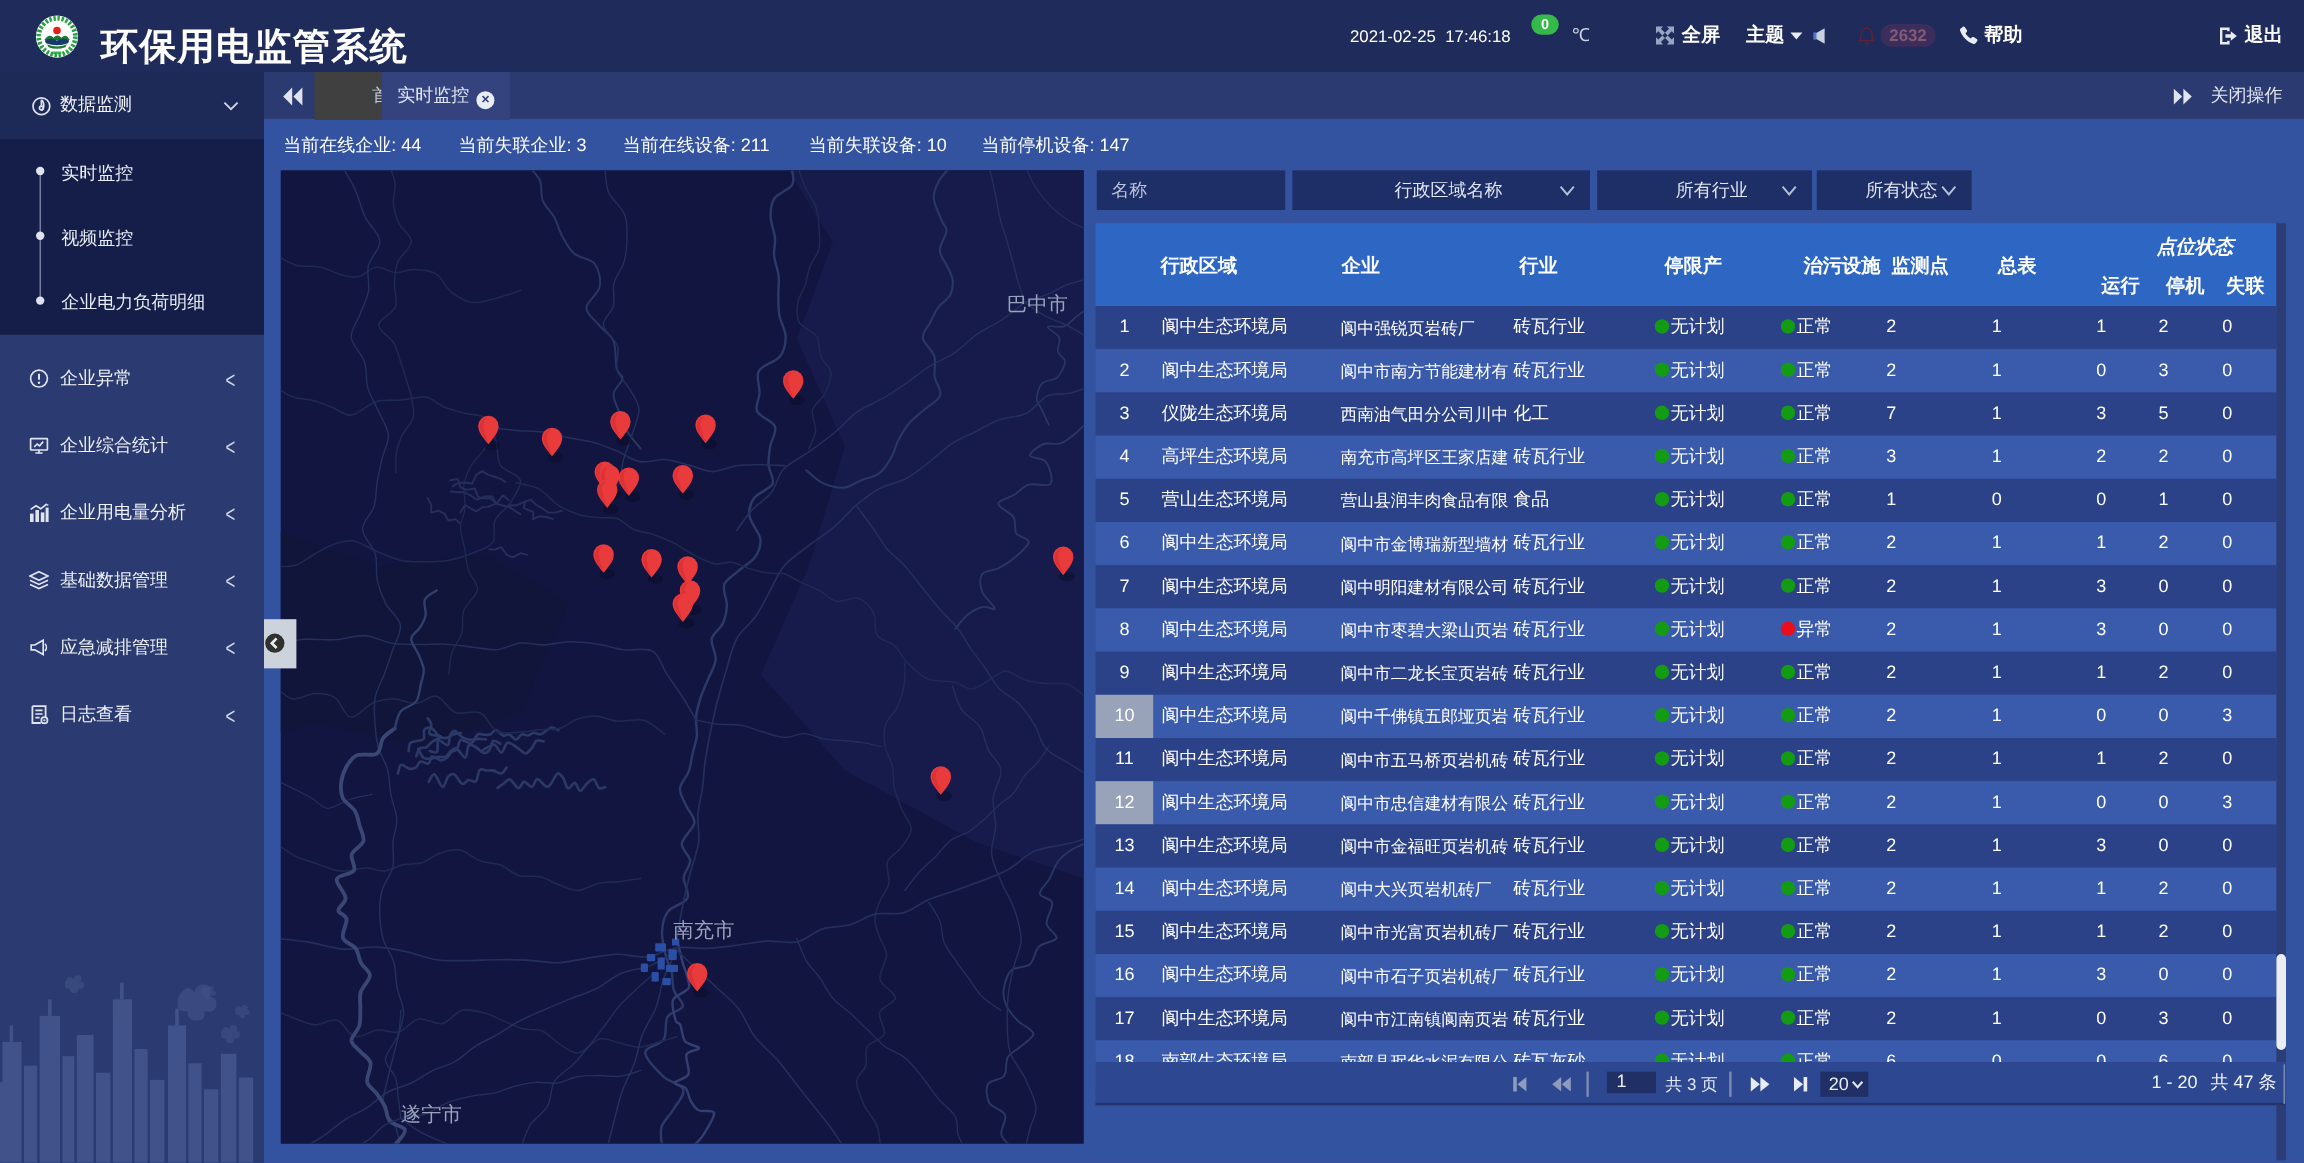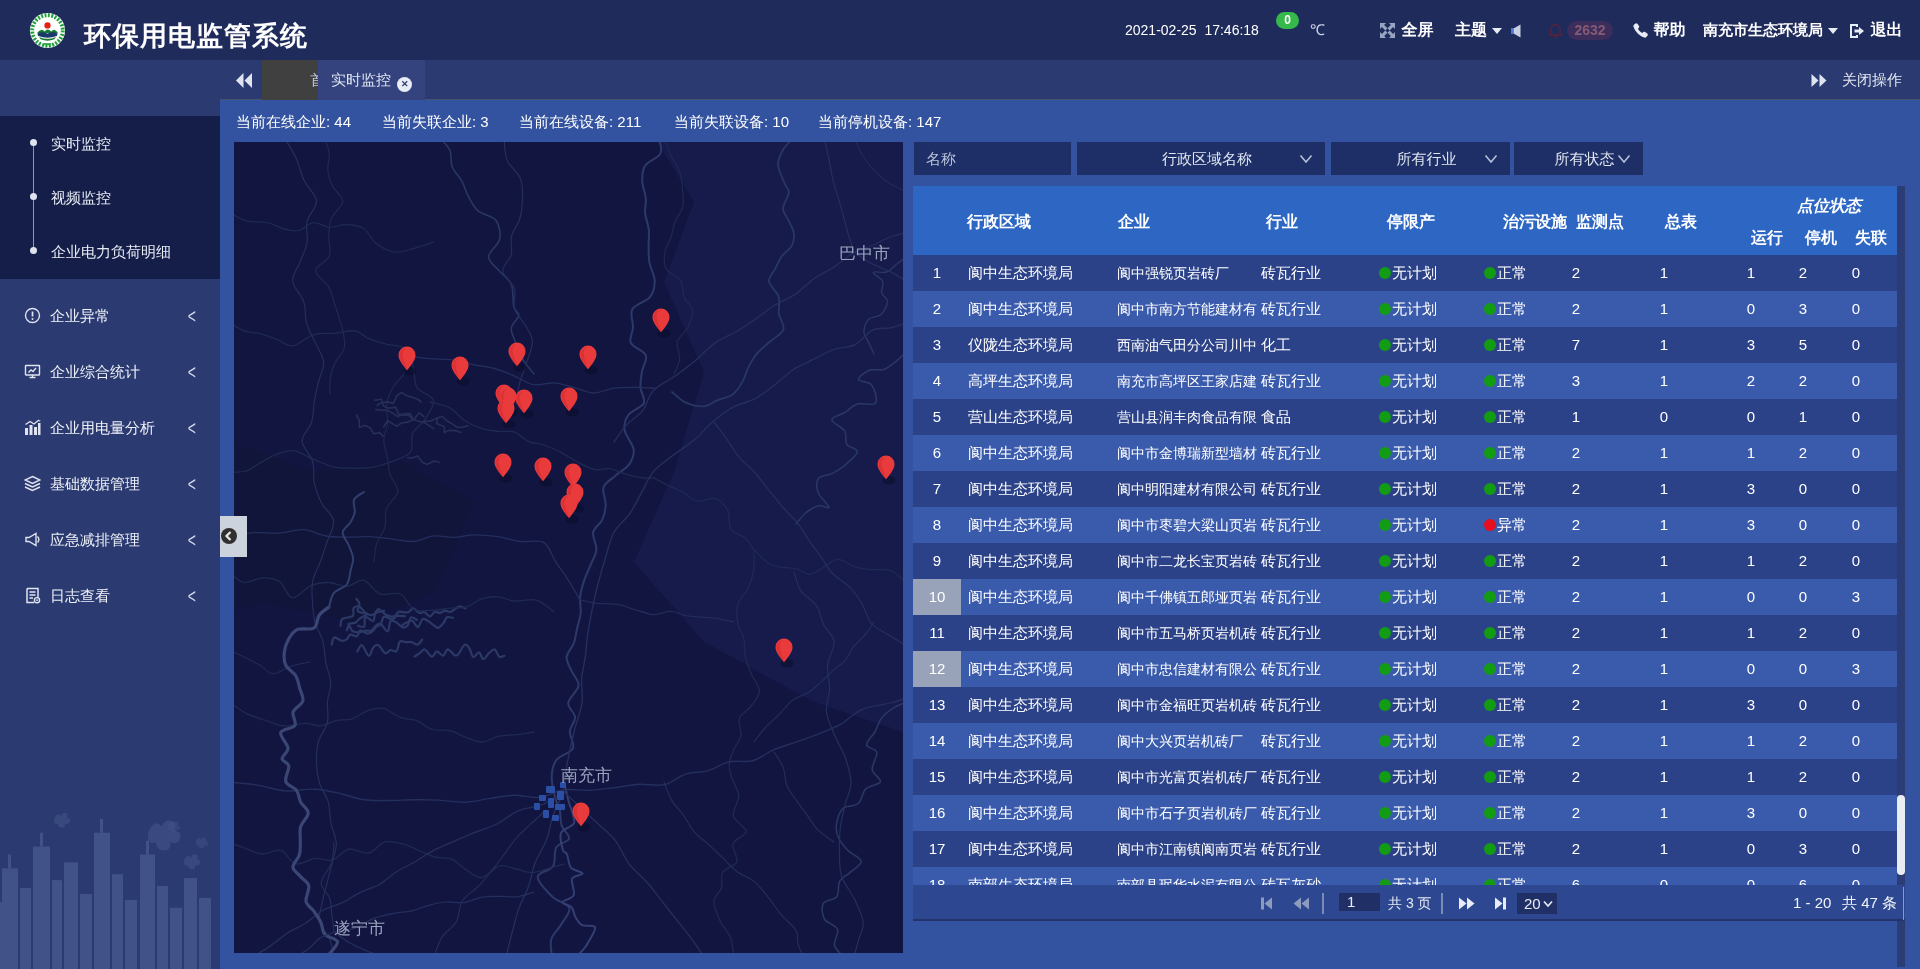--- a/index.html
+++ b/index.html
@@ -1,21 +1,21 @@
 <!DOCTYPE html>
 <html lang="zh"><head>
 <meta charset="utf-8">
 <title>环保用电监管系统</title>
 <style>
   * { margin:0; padding:0; box-sizing:border-box; }
   html,body { width:1920px; height:969px; overflow:hidden; background:#33529f; font-family:"Liberation Sans", sans-serif; }
   
   .hdr { position:absolute; left:0; top:0; width:1920px; height:60px; background:#1f2b5b; z-index:30; }
   .logo { position:absolute; left:29px; top:12px; width:37px; height:37px; }
-  .title { position:absolute; left:84px; top:18px; font-size:27px; font-weight:bold; color:#fff; letter-spacing:1px; }
+  .title { position:absolute; left:84px; top:18px; font-size:31px; font-weight:bold; color:#fff; letter-spacing:1px; }
   .hitem { position:absolute; top:0; height:60px; line-height:60px; color:#fff; font-size:16px; }
   .dtime { left:1125px; color:#fff; font-size:14px; }
   .tempbadge { position:absolute; left:1276px; top:12px; width:23px; height:17px; background:#35b94a; border-radius:9px; color:#fff; font-size:12px; font-weight:bold; text-align:center; line-height:17px; }
   .celsius { left:1310px; color:#cdd4e4; font-size:15px; }
   .icon { vertical-align:middle; }
   .fullscr { left:1378px; font-weight:bold; }
   .theme { left:1455px; font-weight:bold; }
   .volico { left:1511px; }
   .bellwrap { left:1548px; }
   .bellbadge { display:inline-block; background:rgba(115,50,95,.34); color:#875a73; border-radius:10px; padding:0 7px; height:19px; line-height:19px; font-size:14px; font-weight:bold; vertical-align:middle; }
@@ -120,28 +120,39 @@
         <rect x="0" y="4" width="2.6" height="6" fill="#4a79d8"></rect>
         <path d="M2.6 4.4 L9.5 0.5 V13.5 L2.6 9.6 Z" fill="#c9d0e0"></path>
       </svg></div>
   <div class="hitem bellwrap"><svg class="icon" width="15" height="16" viewBox="0 0 15 16" fill="none" stroke="#5c2238" stroke-width="1.3">
 <path d="M7.5 1.5 a4.6 4.6 0 0 1 4.6 4.6 v3.6 l1.5 2.3 H1.4 L2.9 9.7 v-3.6 a4.6 4.6 0 0 1 4.6-4.6 Z"></path>
 <path d="M6 13.5 a1.6 1.6 0 0 0 3 0"></path>
 </svg> <span class="bellbadge">2632</span></div>
   <div class="hitem help"><svg class="icon" width="17" height="17" viewBox="0 0 17 17" fill="#e8ecf5">
 <path d="M3.6 1.4 C4.2 1 5 1.1 5.4 1.7 L7 4 C7.4 4.5 7.3 5.2 6.9 5.7 L5.9 6.7 C6.7 8.3 8.7 10.3 10.3 11.1 L11.3 10.1 C11.8 9.7 12.5 9.6 13 10 L15.3 11.6 C15.9 12 16 12.9 15.6 13.4 L14.3 15.1 C13.9 15.6 13.2 15.8 12.6 15.6 C7.6 14 3 9.4 1.4 4.4 C1.2 3.8 1.4 3.1 1.9 2.7 Z"></path>
 </svg> 帮助</div>
-  <div class="hitem org">南充市生态环境局<span class="caret"></span></div>
   <div class="hitem logout"><svg class="icon" width="18" height="16" viewBox="0 0 18 16" fill="#e8ecf5">
 <path d="M2 1 h8 v3 h-2 V3 H4 v10 h4 v-1 h2 v3 H2 Z"></path>
 <path d="M11 4 l5 4 -5 4 v-2.6 H6.5 v-2.8 H11 Z"></path>
 </svg> 退出</div>
 </div>
 
 <div class="sidebar">
+  <div class="m-top">
+      <svg class="mic icon" width="17" height="17" viewBox="0 0 17 17">
+        <circle cx="8.5" cy="8.5" r="7" fill="none" stroke="#dfe4f0" stroke-width="1.4"></circle>
+        <path d="M8.5 3.2 a3.5 5 0 0 1 0 9" fill="none" stroke="#dfe4f0" stroke-width="1.4"></path>
+        <circle cx="8.5" cy="10" r="1.6" fill="none" stroke="#dfe4f0" stroke-width="1.4"></circle>
+        <path d="M8.5 3.2 v5" fill="none" stroke="#dfe4f0" stroke-width="1.4"></path>
+      </svg>
+      <span class="mtx">数据监测</span>
+      <svg class="mchev2" width="13" height="9" viewBox="0 0 13 9" style="position:absolute;right:21px;top:24px">
+        <path d="M1 1.5 L6.5 7 L12 1.5" fill="none" stroke="#cdd4e4" stroke-width="1.6"></path>
+      </svg>
+    </div>
   <div class="submenu">
     <div class="vline"></div>
     <div class="subdot" style="top:23px"></div>
       <div class="subitem" style="top:19px">实时监控</div>
     <div class="subdot" style="top:77px"></div>
       <div class="subitem" style="top:73px">视频监控</div>
     <div class="subdot" style="top:131px"></div>
       <div class="subitem" style="top:127px">企业电力负荷明细</div>
   </div>
   <div class="menuitem" style="top:228px">

